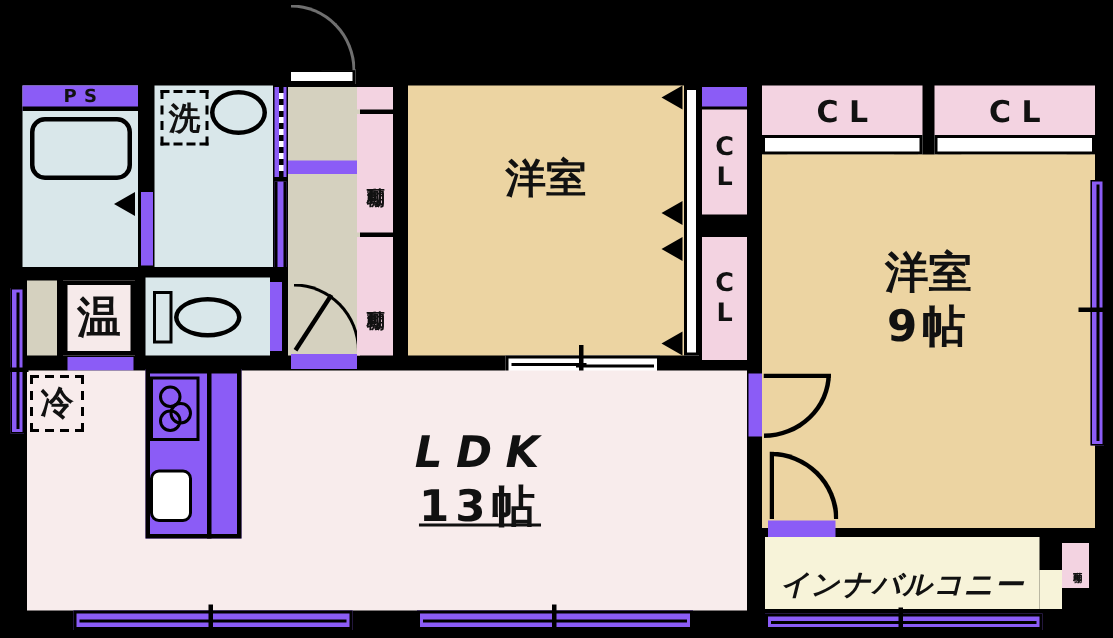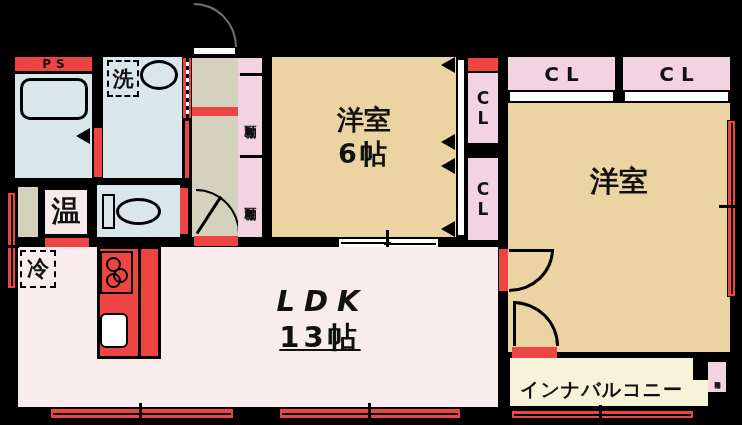--- a/index.html
+++ b/index.html
@@ -2,21 +2,21 @@
 <html><head>
 <meta charset="utf-8">
 <style>
   html,body{margin:0;padding:0;background:#000;}
   .canvas{position:relative;width:742px;height:425px;background:#000;overflow:hidden;
           font-family:"DejaVu Sans","Liberation Sans",sans-serif;color:#111;}
   .abs{position:absolute;box-sizing:border-box;}
   .flex{display:flex;align-items:center;justify-content:center;}
   .b{font-weight:bold;}
   .v{writing-mode:vertical-rl;text-orientation:upright;}
-  .white{background:#ef4444;}
+  .white{background:#8b5cf6;}
   .outl{border:3px solid #000;background:transparent;}
   .win{background:#fff;border:2px solid #000;}
   .mh{position:absolute;left:2px;right:2px;top:50%;height:2px;margin-top:-1px;background:#000;}
   .mv{position:absolute;top:2px;bottom:2px;left:50%;width:2px;margin-left:-1px;background:#000;}
   .tick{background:#000;}
   .tri-left{width:0;height:0;border-top:8px solid transparent;border-bottom:8px solid transparent;border-right:14px solid #000;}
   .tri-down{width:0;height:0;border-left:8px solid transparent;border-right:8px solid transparent;border-top:13px solid #000;}
   .arc{border:0 solid #000;}
   .ctr{text-align:center;line-height:1.25;}
 </style>
@@ -67,21 +67,20 @@
   <div class="abs flex" style="left:238px;top:76px;width:24px;height:79px;background:#f3d3e1;">
     <span class="v b" style="font-size:12px;">可動棚</span>
   </div>
   <div class="abs flex" style="left:238px;top:158px;width:24px;height:79px;background:#f3d3e1;">
     <span class="v b" style="font-size:12px;">可動棚</span>
   </div>
 
   <div class="abs" style="left:272px;top:57px;width:184px;height:180px;background:#ecd4a2;"></div>
   <div class="abs ctr" style="left:284px;top:103px;width:160px;font-size:27px;font-weight:600;">
     <div>洋室</div>
-    <div style="letter-spacing:3px;">6帖</div>
   </div>
 
   <div class="abs win" style="left:456px;top:58px;width:10px;height:179px;"></div>
   <div class="abs tri-left" style="left:441px;top:57px;"></div>
   <div class="abs tri-left" style="left:441px;top:134px;"></div>
   <div class="abs tri-left" style="left:441px;top:158px;"></div>
   <div class="abs tri-left" style="left:441px;top:221px;"></div>
 
   <div class="abs white" style="left:468px;top:58px;width:30px;height:13px;"></div>
   <div class="abs flex" style="left:468px;top:73px;width:30px;height:70px;background:#f3d3e1;">
@@ -106,36 +105,37 @@
   <div class="abs win" style="left:508px;top:90px;width:107px;height:13px;"></div>
   <div class="abs win" style="left:623px;top:90px;width:107px;height:13px;"></div>
   <div class="abs tri-down" style="left:509px;top:103px;"></div>
   <div class="abs tri-down" style="left:596px;top:103px;"></div>
   <div class="abs tri-down" style="left:625px;top:103px;"></div>
   <div class="abs tri-down" style="left:711px;top:103px;"></div>
 
   <div class="abs" style="left:508px;top:103px;width:222px;height:249px;background:#ecd4a2;"></div>
   <div class="abs ctr" style="left:539px;top:163px;width:160px;font-size:29px;font-weight:600;">
     <div>洋室</div>
+    <div style="letter-spacing:3px;">9帖</div>
   </div>
 
   <div class="abs white" style="left:727px;top:120px;width:9px;height:177px;border:1px solid #000;">
       <div class="mv"></div>
     </div>
   <div class="abs tick" style="left:719px;top:205px;width:18px;height:3px;"></div>
 
   <div class="abs white" style="left:499px;top:249px;width:9px;height:42px;"></div>
   <div class="abs arc" style="left:509px;top:249px;width:45px;height:43px;border-top:3px solid #000;border-right:3px solid #000;border-bottom:3px solid #000;border-bottom-right-radius:100%;"></div>
 
   <div class="abs arc" style="left:513px;top:301px;width:46px;height:45px;border-left:3px solid #000;border-top:3px solid #000;border-right:3px solid #000;border-top-right-radius:100%;"></div>
   <div class="abs white" style="left:512px;top:347px;width:45px;height:11px;"></div>
 
   <div class="abs" style="left:510px;top:358px;width:183px;height:48px;background:#f7f3d9;"></div>
   <div class="abs" style="left:693px;top:380px;width:15px;height:26px;background:#f7f3d9;"></div>
-  <div class="abs flex" style="left:510px;top:358px;width:183px;height:64px;">
+  <div class="abs flex" style="left:510px;top:358px;width:183px;height:64px;font-style:italic;">
     <span class="b" style="font-size:19px;letter-spacing:1px;">インナバルコニー</span>
   </div>
   <div class="abs flex" style="left:708px;top:362px;width:18px;height:30px;background:#f3d3e1;">
     <span class="v b" style="font-size:6px;">可動棚</span>
   </div>
   <div class="abs white" style="left:510px;top:409px;width:185px;height:11px;border:2px solid #000;">
       <div class="mh"></div>
     </div>
   <div class="abs tick" style="left:599px;top:405px;width:3px;height:18px;"></div>
 

